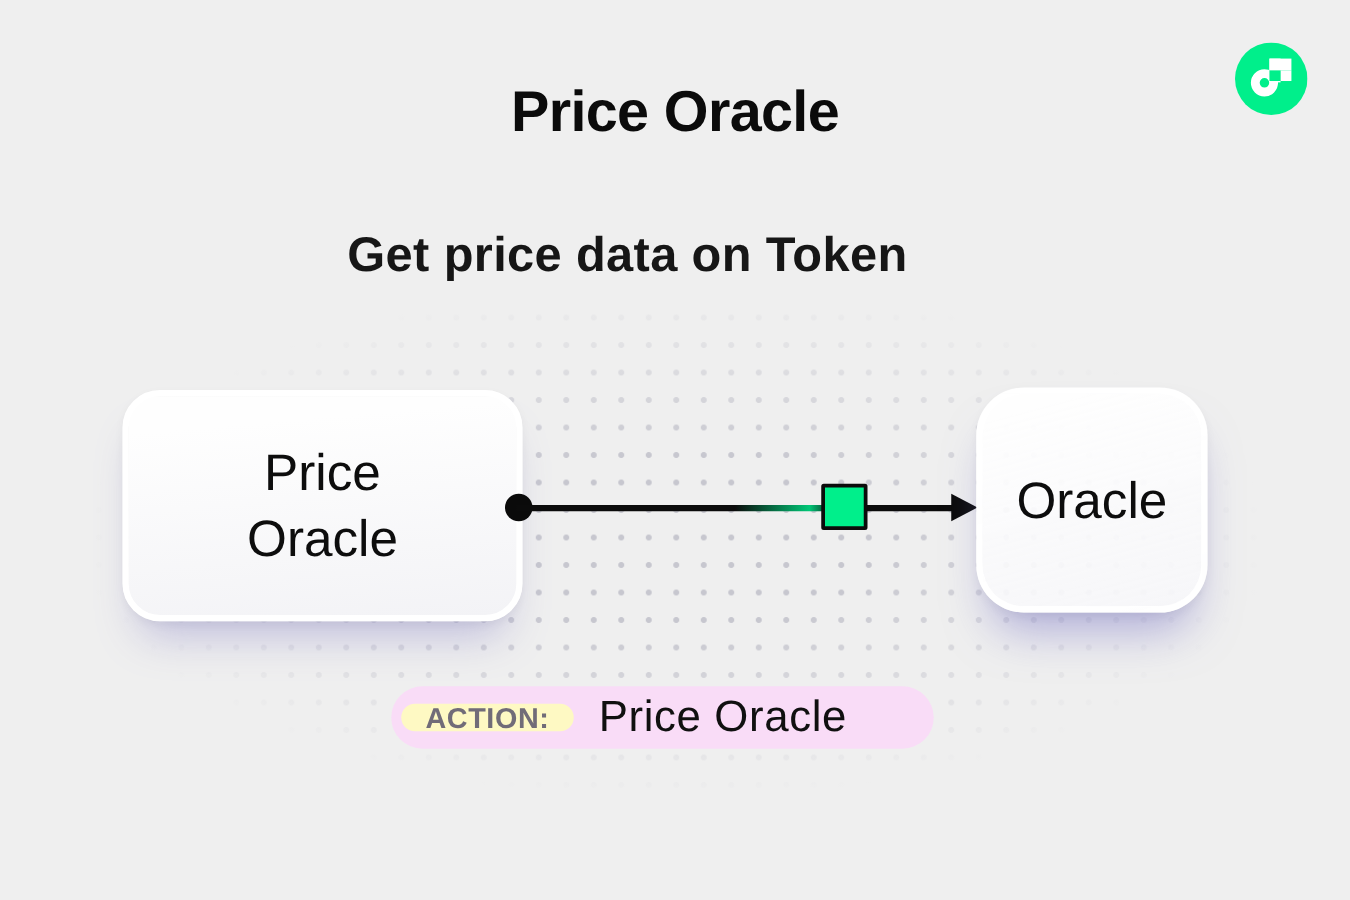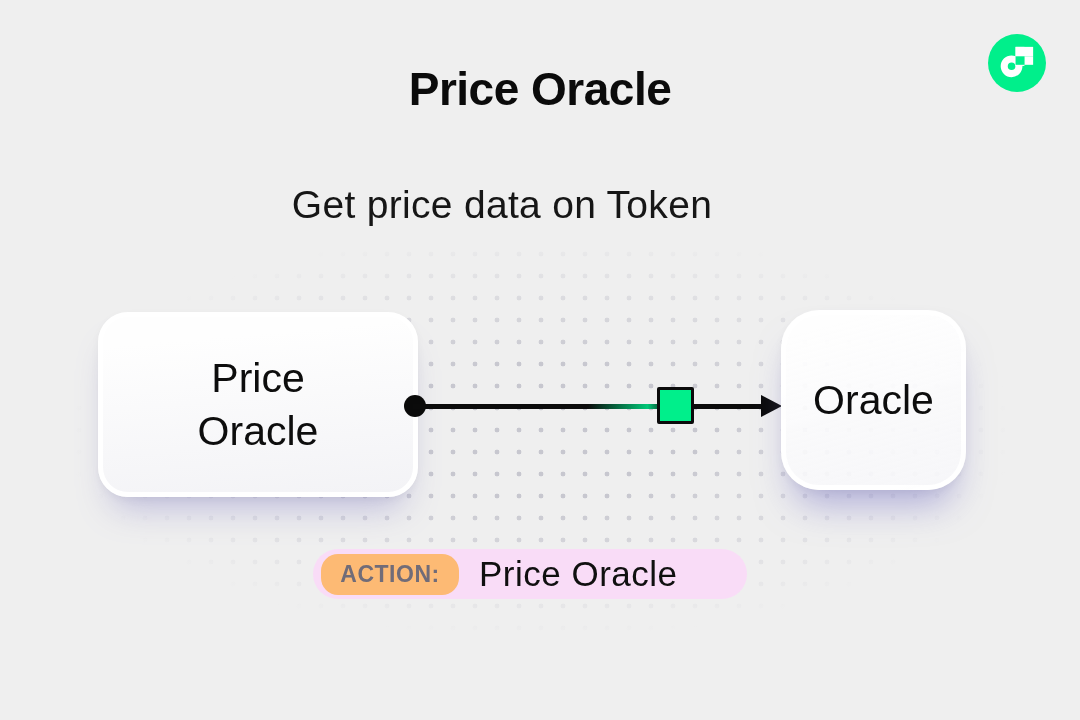--- a/index.html
+++ b/index.html
@@ -24,21 +24,21 @@
       rgba(239,239,239,0) 30%, rgba(239,239,239,0.55) 62%, #efefef 90%);
   }
 
   .page-title{
     position:absolute;left:0;top:62px;width:1080px;
     text-align:center;font-size:46px;font-weight:700;letter-spacing:-0.5px;
     color:#0b0b0b;
   }
   .page-subtitle{
     position:absolute;left:0;top:183px;width:1004px;
-    text-align:center;font-size:39px;font-weight:400;letter-spacing:0.3px;
+    text-align:center;font-size:39px;font-weight:700;letter-spacing:0.3px;
     color:#161616;
   }
 
   .logo{position:absolute;left:988px;top:34px;width:58px;height:58px;}
 
   .node{
     position:absolute;display:flex;align-items:center;justify-content:center;
     background:linear-gradient(175deg,#fefefe 15%,#f3f3f6 100%);
     border:5px solid #ffffff;box-sizing:border-box;
     box-shadow:0 3px 8px rgba(0,0,0,0.04), 0 24px 34px -14px rgba(128,124,195,0.45);
@@ -72,21 +72,21 @@
     position:absolute;left:657px;top:387px;width:31px;height:31px;
     background:#00ef8b;border:3.5px solid #0b0b0b;border-radius:2px;
   }
 
   
   .action-pill{
     position:absolute;left:313px;top:549px;width:434px;height:50px;border-radius:25px;
     background:#f9dcf7;display:flex;align-items:center;box-sizing:border-box;padding-left:8px;
   }
   .action-prefix{
-    min-width:138px;height:41px;border-radius:17px;background:#fdba74;
+    min-width:138px;height:22px;border-radius:17px;background:#fef9c3;
     display:flex;align-items:center;justify-content:center;
     font-size:23px;font-weight:700;letter-spacing:0.5px;color:#716c78;
   }
   .action-label{
     margin-left:20px;font-size:35px;font-weight:400;letter-spacing:0.5px;color:#101010;
   }
 </style>
 </head>
 <body>
 

